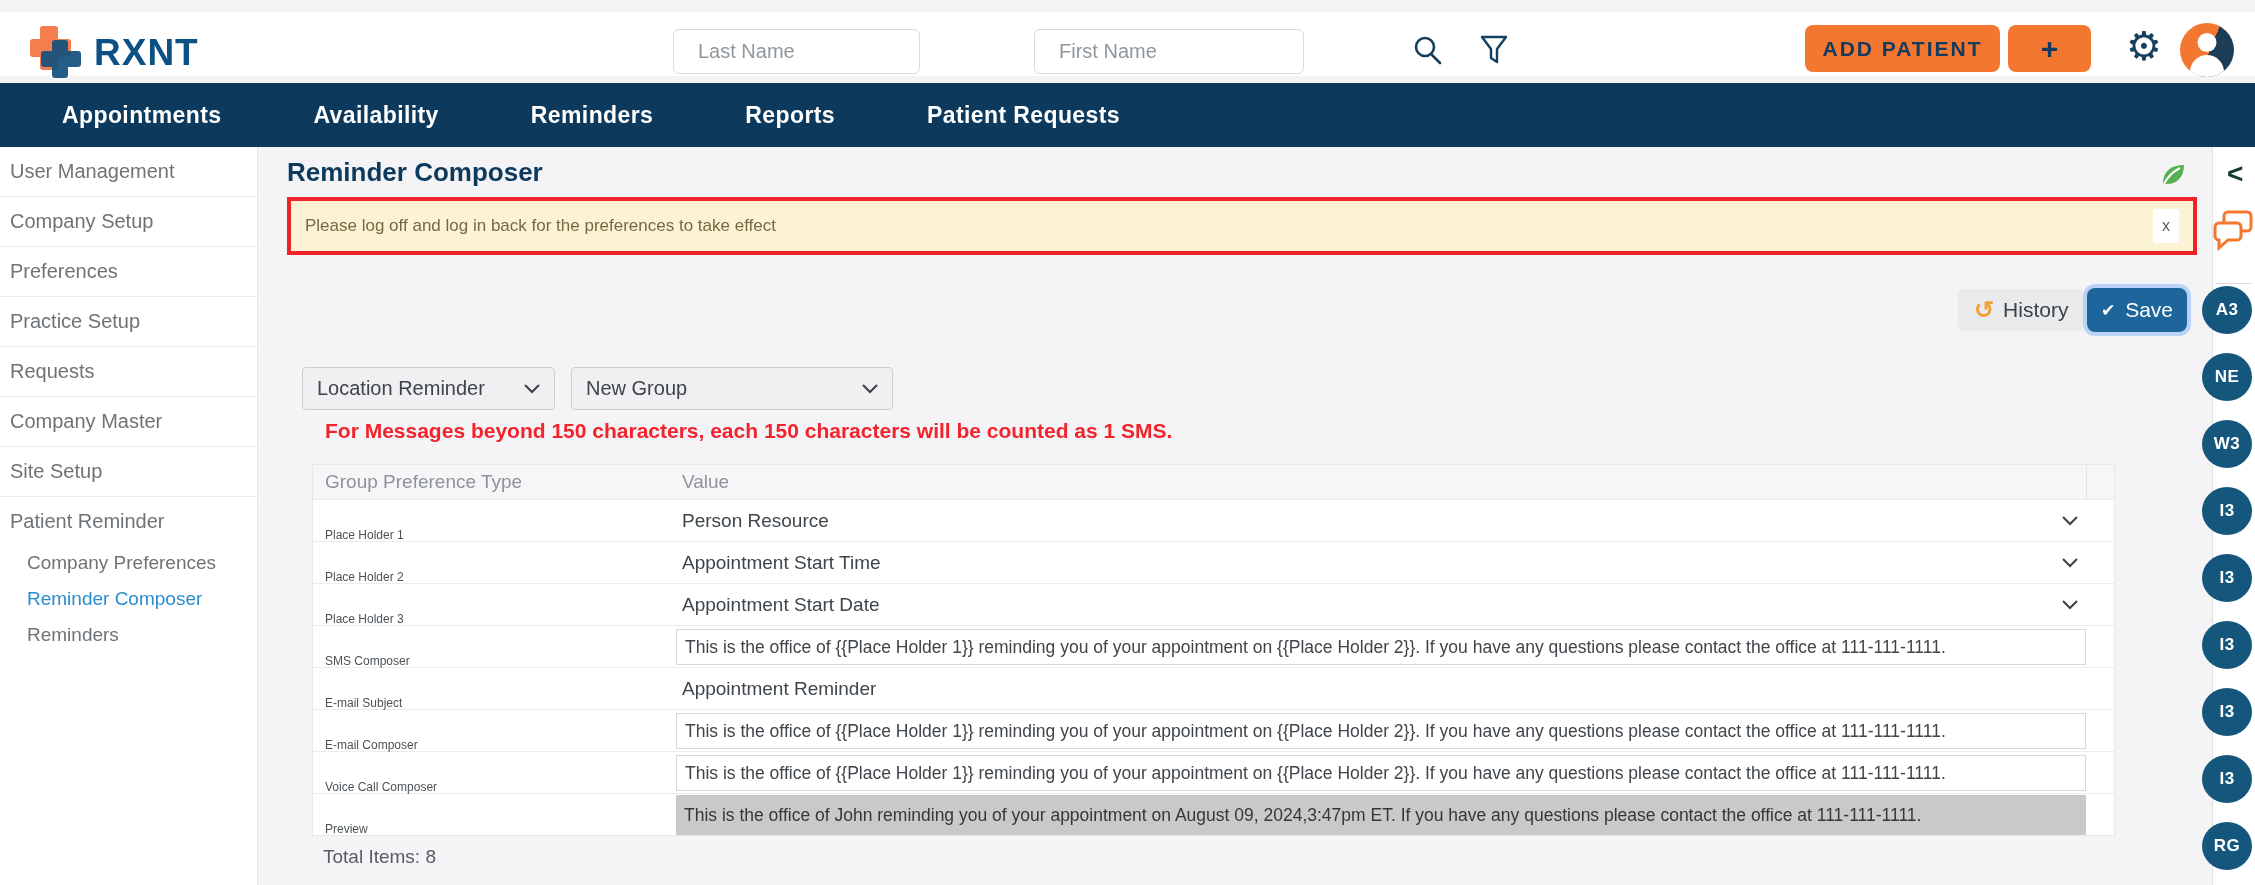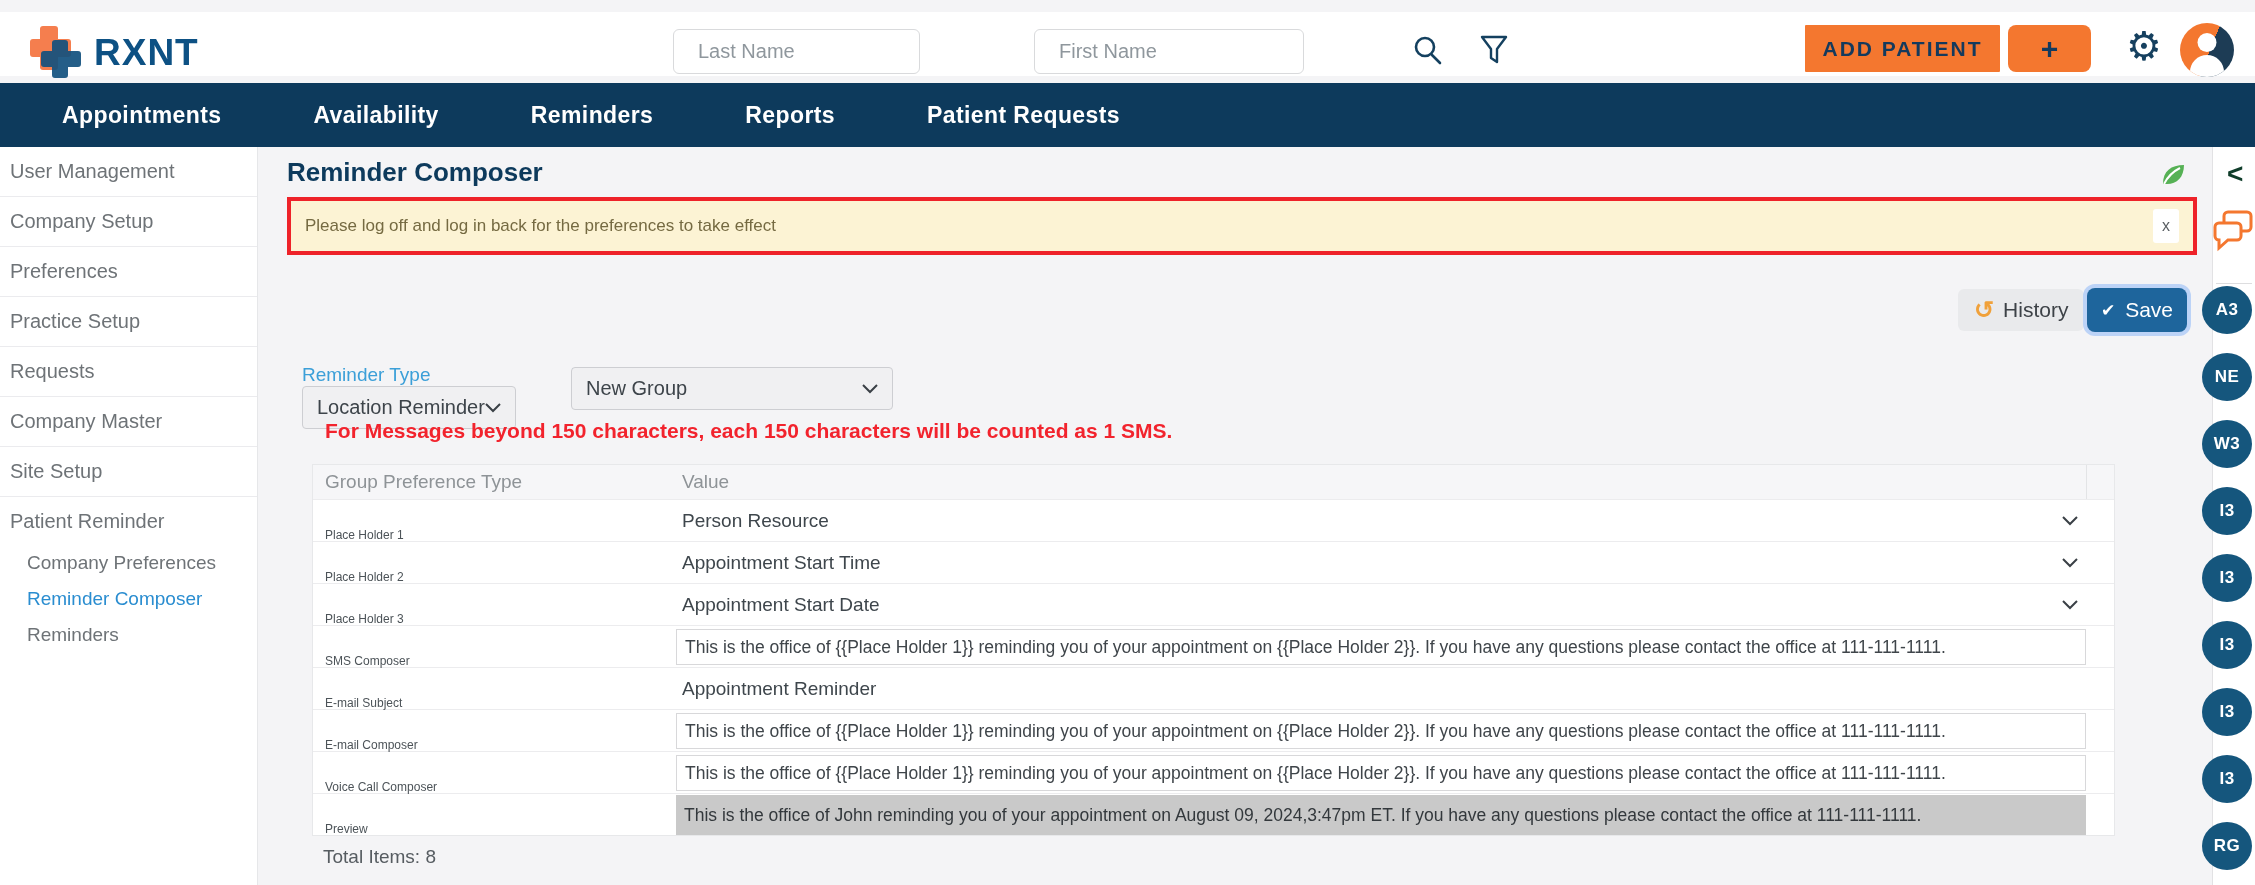--- a/index.html
+++ b/index.html
@@ -10,21 +10,21 @@
   .topbar { position:absolute; left:0; top:12px; width:2255px; height:64px; background:#ffffff; }
   .brand { position:absolute; left:28px; top:12px; display:flex; align-items:center; gap:8px; }
   .brand-text { font-size:37px; font-weight:800; color:#0d5184; letter-spacing:1px; }
   .search-input { position:absolute; top:17px; height:45px; border:1px solid #d9dadc; border-radius:6px;
                   padding:0 24px; font-size:20px; color:#3c4247; background:#fff; outline:none; font-family:"Liberation Sans", sans-serif;}
   .search-input::placeholder { color:#8f979d; }
   #lastName { left:673px; width:247px; }
   #firstName { left:1034px; width:270px; }
   .icon-btn { position:absolute; top:20px; width:36px; height:36px; display:flex; align-items:center; justify-content:center; cursor:pointer; background:none; border:none;}
   .btn-add { position:absolute; left:1805px; top:13px; width:195px; height:47px; background:#f4772f; border:none;
-             border-radius:1px; color:#143a5d; font-weight:800; font-size:21px; letter-spacing:2px; cursor:pointer; font-family:"Liberation Sans", sans-serif;}
+             border-radius:8px; color:#143a5d; font-weight:800; font-size:21px; letter-spacing:2px; cursor:pointer; font-family:"Liberation Sans", sans-serif;}
   .btn-plus { position:absolute; left:2008px; top:13px; width:83px; height:47px; background:#f4772f; border:none;
               border-radius:8px; color:#143a5d; font-weight:800; font-size:30px; line-height:30px; cursor:pointer; font-family:"Liberation Sans", sans-serif;}
   .gear { position:absolute; left:2126px; top:14px; font-size:40px; color:#16405f; cursor:pointer; line-height:1; background:none; border:none;}
   .avatar { position:absolute; left:2180px; top:11px; width:54px; height:54px; border-radius:50%;
             background:linear-gradient(112deg,#f4772f 54%,#1d3c55 54%); overflow:hidden; cursor:pointer; }
   .avatar::before { content:""; position:absolute; top:10px; left:50%; transform:translateX(-50%);
                     width:19px; height:19px; background:#fff; border-radius:50%; }
   .avatar::after { content:""; position:absolute; top:32px; left:50%; transform:translateX(-50%);
                    width:34px; height:24px; background:#fff; border-radius:17px 17px 0 0; }
 
@@ -56,21 +56,21 @@
   .hist-glyph { color:#f0a13a; font-weight:700; font-size:24px; line-height:1; }
   .btn-save { position:absolute; left:2087px; top:288px; height:44px; width:100px; background:#1e659c; border:none;
               border-radius:8px; box-shadow:0 0 0 4px #bcd3f7; color:#ffffff; font-size:21px;
               display:flex; align-items:center; justify-content:center; gap:10px; cursor:pointer; font-family:"Liberation Sans", sans-serif;}
   .check-glyph { font-size:17px; }
 
   .f-label { position:absolute; top:344px; font-size:19px; color:#3b9fd8;margin-top:20px; }
   #lblType { left:302px; } #lblLoc { left:571px; }
   .select-box { position:absolute; top:367px; height:43px; background:#f0f0f2; border:1px solid #cdced2; border-radius:4px;
                 display:flex; align-items:center; padding:0 14px; font-size:20px; color:#3d444a; cursor:pointer; }
-  #selType { left:302px; width:214px;margin-top:19px; } #selLoc { left:571px; width:322px; }
+  #selType { left:302px; width:253px; } #selLoc { left:571px; width:322px; }
   .select-box .chev { margin-left:auto; }
 
   .sms-note { position:absolute; left:325px; top:419px; font-size:21px; font-weight:700; color:#f2232d; }
 
   .table { position:absolute; left:312px; top:464px; width:1803px; background:#ffffff; border:1px solid #e7e8ea; }
   .thead { display:flex; height:34px; background:#f6f6f8; color:#8e9397; font-size:19px; align-items:center; }
   .th-type { width:363px; flex:none; padding-left:12px; }
   .th-value { flex:1; padding-left:6px; }
   .th-gutter { width:28px; flex:none; height:100%; border-left:1px solid #e3e4e6; }
   .trow { display:flex; height:42px; border-top:1px solid #ececee; align-items:center; }

